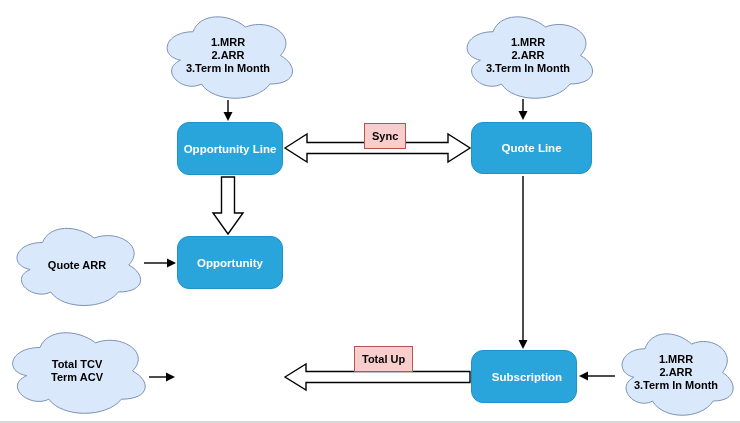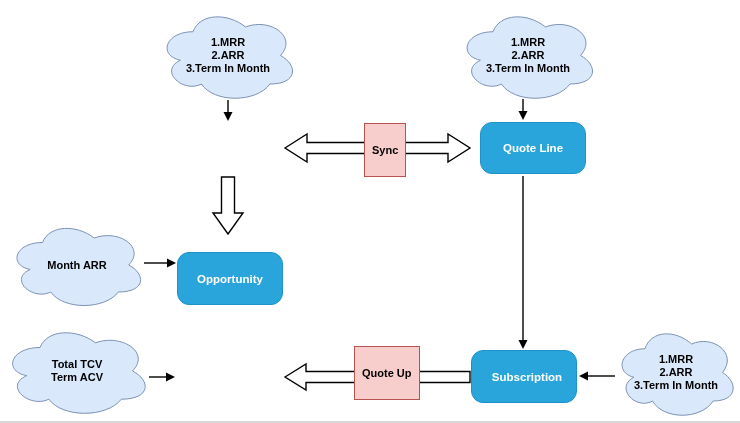--- a/index.html
+++ b/index.html
@@ -26,21 +26,21 @@
   }
   .node{
     position:absolute;background:var(--node-fill);
     border:1px solid var(--node-border);border-radius:12px;
     display:flex;align-items:center;justify-content:center;
     color:var(--node-text);font-size:11.5px;font-weight:bold;text-align:center;
   }
   .edge-label{
     position:absolute;background:var(--label-fill);
     border:1px solid var(--label-stroke);color:var(--label-text);
-    font-size:11px;font-weight:bold;padding:20px 7px;white-space:nowrap;
+    font-size:11px;font-weight:bold;padding:6px 7px;white-space:nowrap;
   }
 </style>
 </head>
 <body>
 
 <div class="canvas">
 
   <svg class="arrow-layer" viewBox="0 0 740 423">
 
     <g>
@@ -100,21 +100,21 @@
       <span>2.ARR</span>
       <span>3.Term In Month</span>
     </div>
   </div>
 
   <div class="cloud" style="left:8px;top:220px;width:138px;height:90px;">
     <svg viewBox="0 0 100 100" preserveAspectRatio="none">
       <path d="M 25 25 C 5 25 0 50 16 55 C 0 66 18 90 31 80 C 40 100 70 100 80 80 C 100 80 100 60 87.5 50 C 100 30 80 10 62.5 20 C 50 5 30 5 25 25 Z" style="fill:var(--cloud-fill);stroke:var(--cloud-stroke)" stroke-width="1" vector-effect="non-scaling-stroke"></path>
     </svg>
     <div class="cloud-text">
-      <span>Month ARR</span>
+      <span>Quote ARR</span>
     </div>
   </div>
 
   <div class="cloud" style="left:3px;top:324px;width:148px;height:94px;">
     <svg viewBox="0 0 100 100" preserveAspectRatio="none">
       <path d="M 25 25 C 5 25 0 50 16 55 C 0 66 18 90 31 80 C 40 100 70 100 80 80 C 100 80 100 60 87.5 50 C 100 30 80 10 62.5 20 C 50 5 30 5 25 25 Z" style="fill:var(--cloud-fill);stroke:var(--cloud-stroke)" stroke-width="1" vector-effect="non-scaling-stroke"></path>
     </svg>
     <div class="cloud-text">
       <span>Total TCV</span>
       <span>Term ACV</span>
@@ -125,26 +125,29 @@
     <svg viewBox="0 0 100 100" preserveAspectRatio="none">
       <path d="M 25 25 C 5 25 0 50 16 55 C 0 66 18 90 31 80 C 40 100 70 100 80 80 C 100 80 100 60 87.5 50 C 100 30 80 10 62.5 20 C 50 5 30 5 25 25 Z" style="fill:var(--cloud-fill);stroke:var(--cloud-stroke)" stroke-width="1" vector-effect="non-scaling-stroke"></path>
     </svg>
     <div class="cloud-text">
       <span>1.MRR</span>
       <span>2.ARR</span>
       <span>3.Term In Month</span>
     </div>
   </div>
 
-  <div class="node" style="left:471px;top:122px;width:106px;height:52px;margin-left:9px;">
+  <div class="node" style="left:177px;top:122px;width:106px;height:53px;">
+    <span>Opportunity Line</span>
+  </div>
+  <div class="node" style="left:471px;top:122px;width:121px;height:52px;">
     <span>Quote Line</span>
   </div>
-  <div class="node" style="left:177px;top:236px;width:106px;height:53px;margin-top:16px;">
+  <div class="node" style="left:177px;top:236px;width:106px;height:53px;">
     <span>Opportunity</span>
   </div>
   <div class="node" style="left:471px;top:350px;width:106px;height:53px;padding-left:6px;">
     <span>Subscription</span>
   </div>
 
   <div class="edge-label" style="left:364px;top:123px;"><span>Sync</span></div>
-  <div class="edge-label" style="left:354px;top:346px;"><span>Quote Up</span></div>
+  <div class="edge-label" style="left:354px;top:346px;"><span>Total Up</span></div>
 
 </div>
 
 </body></html>

